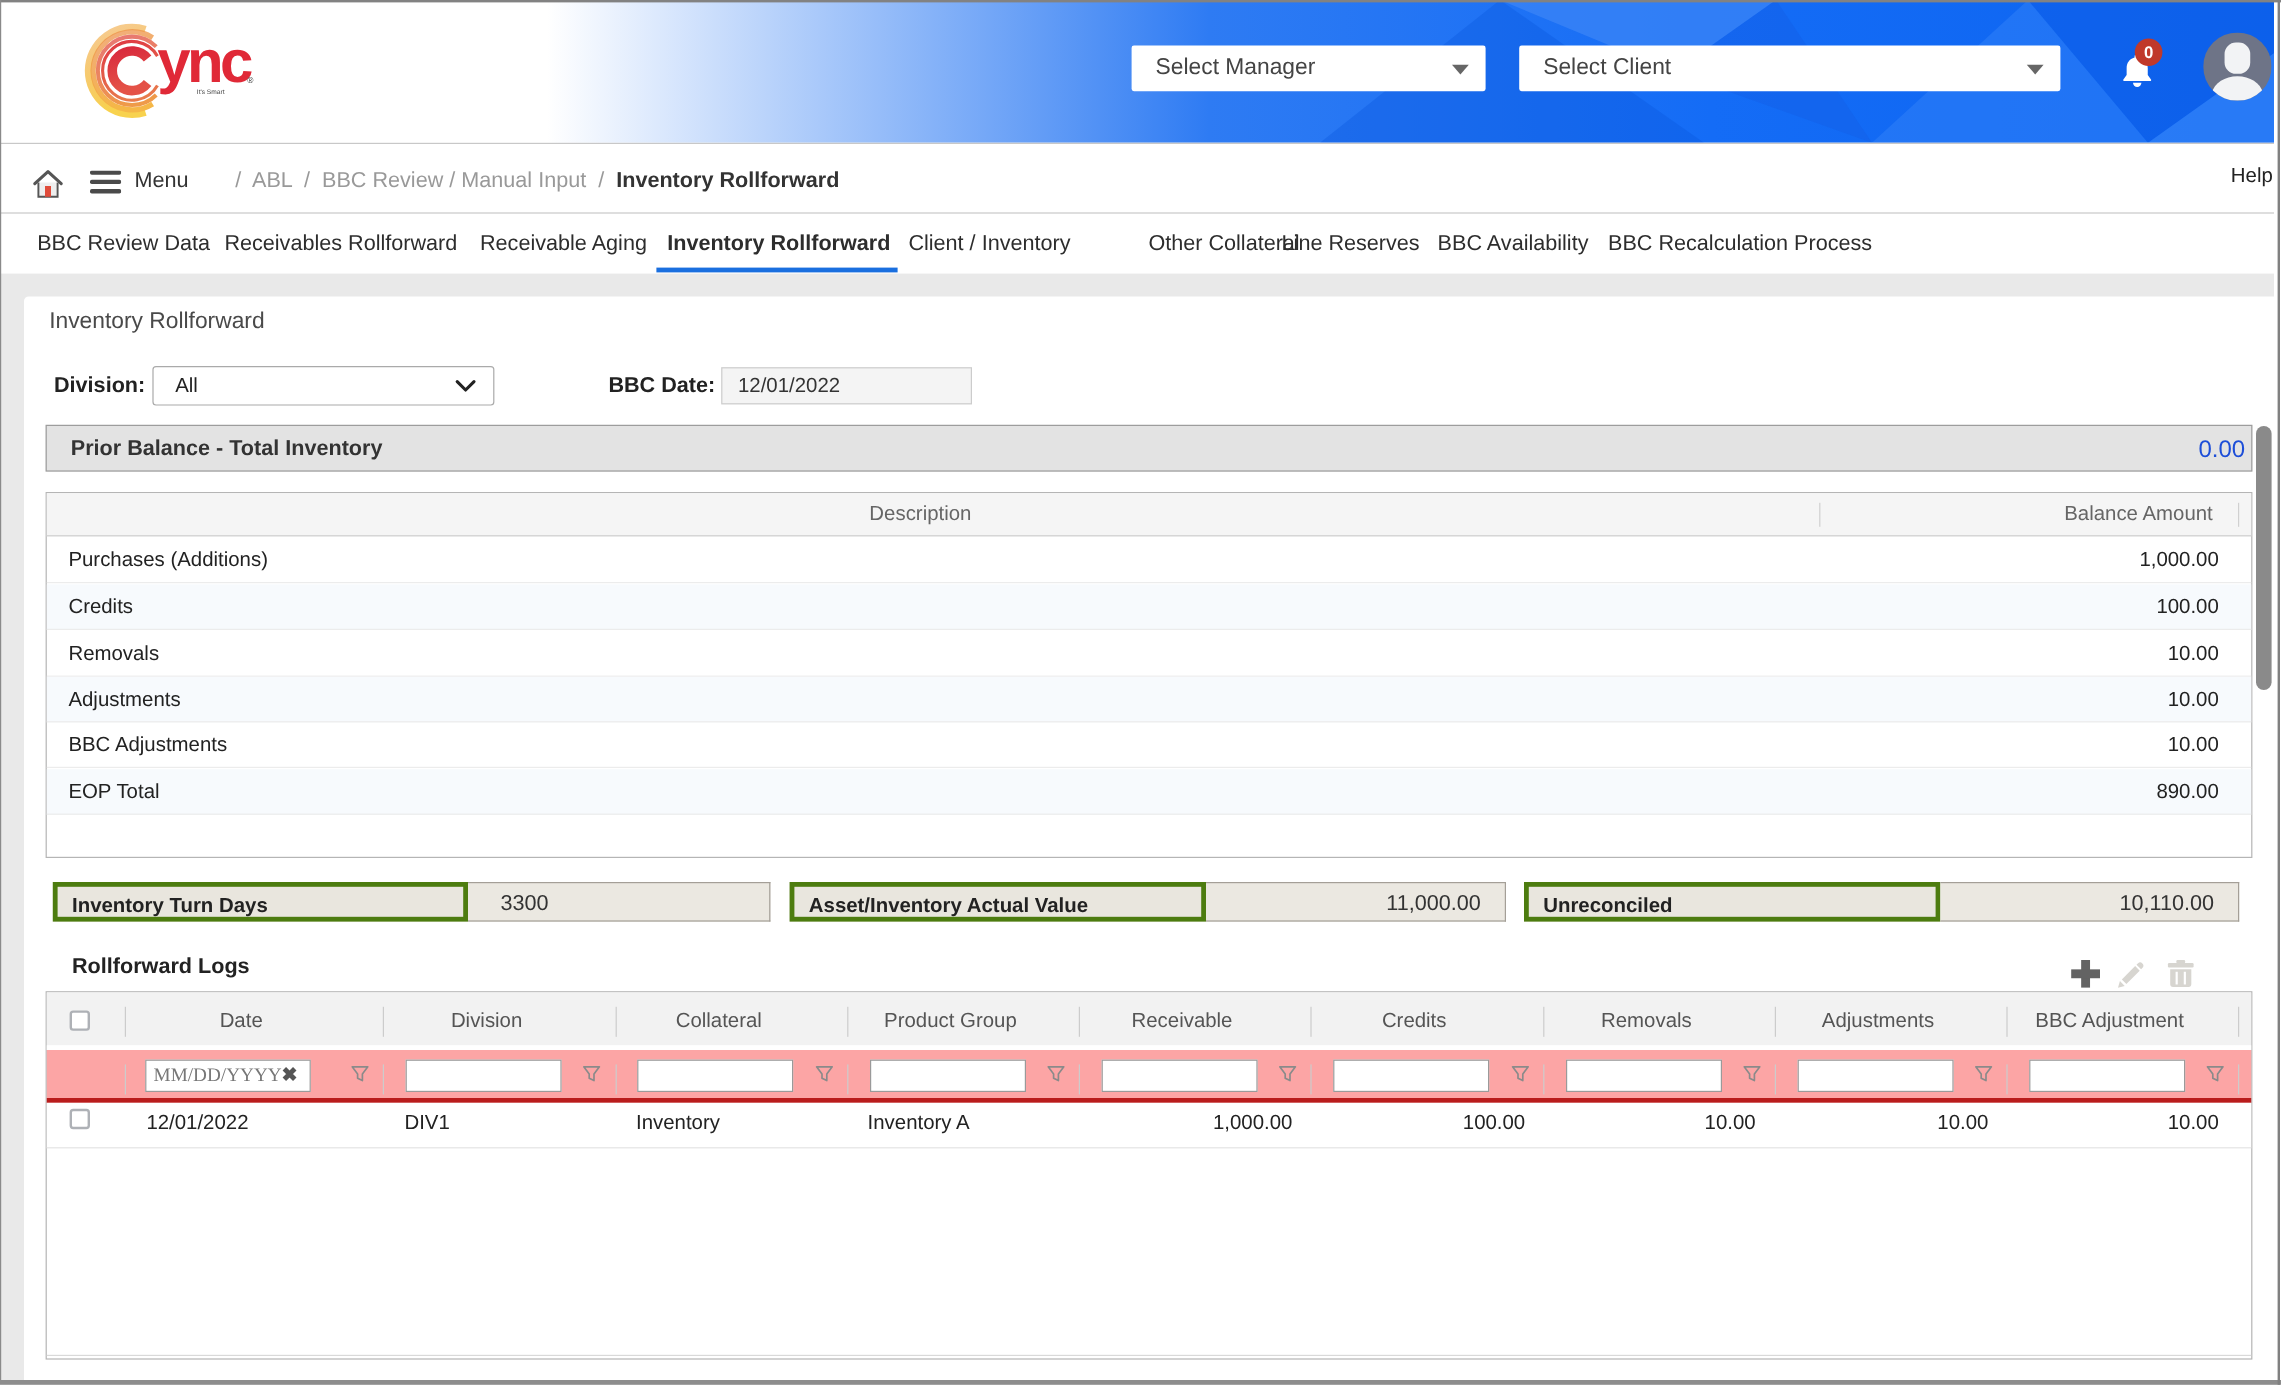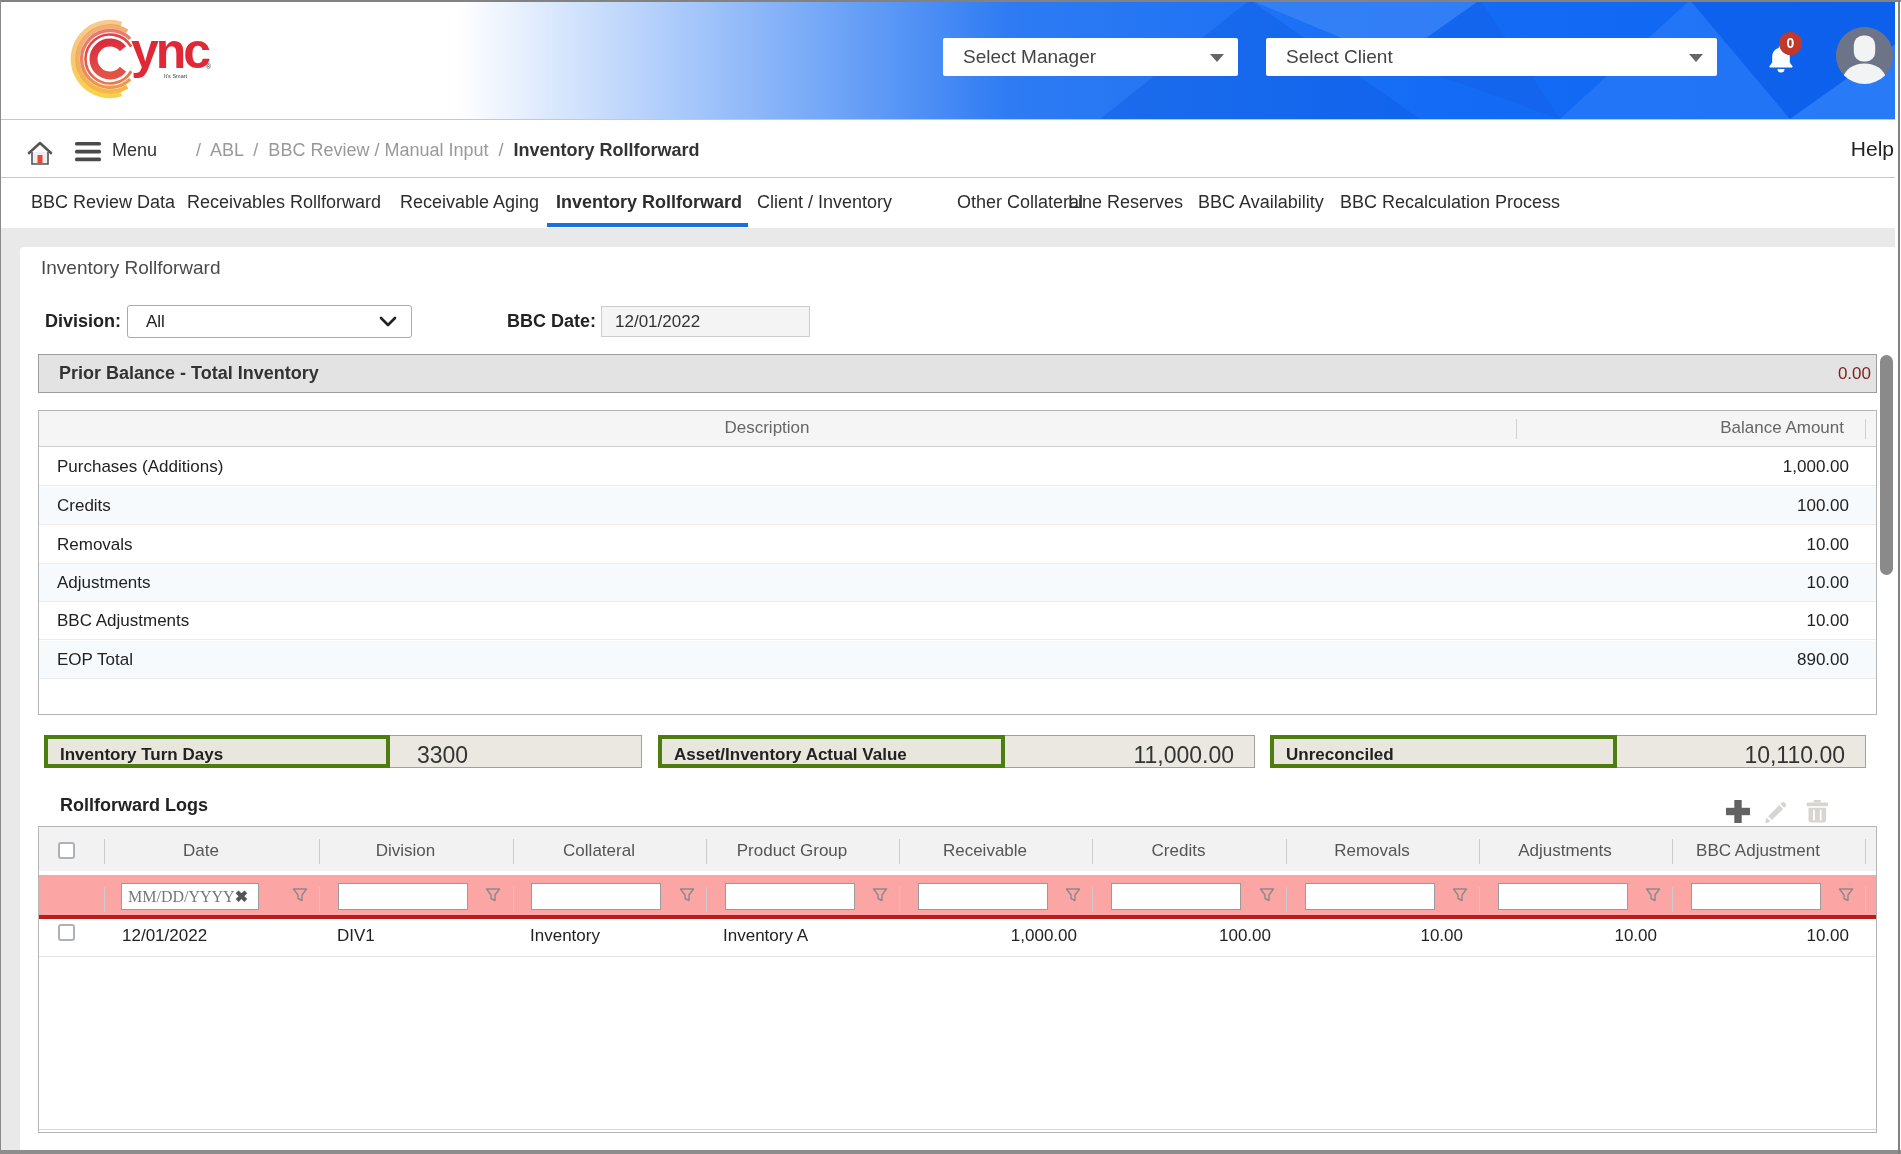--- a/index.html
+++ b/index.html
@@ -15,21 +15,21 @@
     font-size:19px; color:#444; line-height:38px; padding-left:20px; }
   .hsel .car { position:absolute; right:14px; top:16px; width:0; height:0;
     border-left:7px solid transparent; border-right:7px solid transparent; border-top:8px solid #666; }
 
   
   #nav { position:absolute; left:0; top:119px; width:1901px; height:59px; background:#fff;
     border-bottom:1px solid #c8c8c8; border-top:1px solid #c8c8c8; }
   #nav .menu-txt { position:absolute; left:112px; top:20px; font-size:18px; color:#333; }
   #crumb { position:absolute; left:196px; top:20px; font-size:18px; color:#999; }
   #crumb b { color:#333; font-weight:600; }
-  #help { position:absolute; right:7px; top:17px; font-size:21px; color:#222; }
+  #help { position:absolute; right:7px; top:17px; font-size:17px; color:#222; }
 
   
   #tabs { position:absolute; left:0; top:179px; width:1901px; height:52px; background:#fff; }
   #tabs .t { position:absolute; top:13px; font-size:18px; color:#2d2d2d; white-space:nowrap; }
   #tabs .t.act { font-weight:700; }
   #tabs .ul { position:absolute; height:4px; background:#1a6fdf; top:44px; }
 
   
   #bg { position:absolute; left:0; top:228px; width:1901px; height:922px; background:#e9e9e9; }
   #card { position:absolute; left:20px; top:247px; width:1881px; height:903px; background:#fff;
@@ -40,40 +40,40 @@
   #divlbl { position:absolute; left:25px; top:64px; }
   #divsel { position:absolute; left:107px; top:58px; width:285px; height:33px; border:1px solid #aaa;
     border-radius:3px; background:#fff; font-size:17px; color:#222; line-height:31px; padding-left:18px; }
   #bbclbl { position:absolute; left:487px; top:64px; }
   #bbcinp { position:absolute; left:581px; top:59px; width:209px; height:31px; border:1px solid #ccc;
     background:#f4f4f4; font-size:17px; color:#333; line-height:29px; padding-left:13px; }
 
   #pbbar { position:absolute; left:18px; top:107px; width:1839px; height:39px; background:#e3e3e3;
     border:1px solid #9d9d9d; }
   #pbbar .l { position:absolute; left:20px; top:8px; font-weight:700; font-size:18px; color:#333; }
-  #pbbar .r { position:absolute; right:5px; top:9px; font-size:17px; color:#7f1d1d; }
+  #pbbar .r { position:absolute; right:5px; top:9px; font-size:20px; color:#1d4ed8; }
 
   #sbar { position:absolute; left:1860px; top:108px; width:13px; height:220px; background:#8a8a8a; border-radius:7px; }
 
   #ptab { position:absolute; left:18px; top:163px; width:1839px; height:305px; border:1px solid #b5b5b5; background:#fff; }
   #ptab .hd { position:absolute; left:0; top:0; width:100%; height:36px; background:#f5f5f5; border-bottom:1px solid #cfcfcf; }
   #ptab .hd .c1 { position:absolute; left:0; width:1477px; text-align:center; top:7px; color:#666; font-size:17px; padding-right:21px; }
   #ptab .hd .c2 { position:absolute; left:1477px; width:349px; text-align:right; top:7px; color:#666; font-size:17px; padding-right:21px; }
   #ptab .hd .dv { position:absolute; top:8px; width:1px; height:20px; background:#d0d0d0; }
   .prow { position:absolute; left:0; width:1837px; height:38px; border-bottom:1px solid #ececec; font-size:17px; color:#222; }
   .prow .d { position:absolute; left:18px; top:9px; }
   .prow .v { position:absolute; right:27px; top:9px; }
   .prow.alt { background:#f7fafd; }
 
   .ibox { position:absolute; top:488px; height:33px; }
   .ibox .k { position:absolute; left:0; top:0; height:33px; background:#e9e6de; border:4px solid #4d7c0f;
     font-weight:700; font-size:17px; color:#222; }
   .ibox .k span { position:absolute; left:12px; top:6px; white-space:nowrap; }
   .ibox .v { position:absolute; top:0; height:33px; background:#ebe8e1; border:1px solid #a49f97; border-left:none;
-    font-size:23px; color:#333; }
+    font-size:18px; color:#333; }
 
   #rlhead { position:absolute; left:40px; top:548px; font-weight:700; font-size:18px; color:#222; }
   #rlicons { position:absolute; left:1700px; top:553px; }
 
   #ltab { position:absolute; left:18px; top:579px; width:1839px; height:307px; border:1px solid #b5b5b5; background:#fff; }
   #ltab .hrow { position:absolute; left:0; top:0; width:1837px; height:48px; background:#f2f2f2; border-bottom:4px solid #fff; }
   #ltab .frow { position:absolute; left:0; top:48px; width:1837px; height:44px; background:#fca5a5; border-bottom:4px solid #b91c1c;text-decoration:underline; }
   #ltab .hc { position:absolute; top:14px; text-align:center; color:#555; font-size:17px; padding-right:21px; }
   #ltab .dv { position:absolute; top:12px; width:1px; height:25px; background:#ccc; }
   .cbx { position:absolute; width:17px; height:17px; border:2px solid #aeb1b6; border-radius:3px; background:#fff; }

